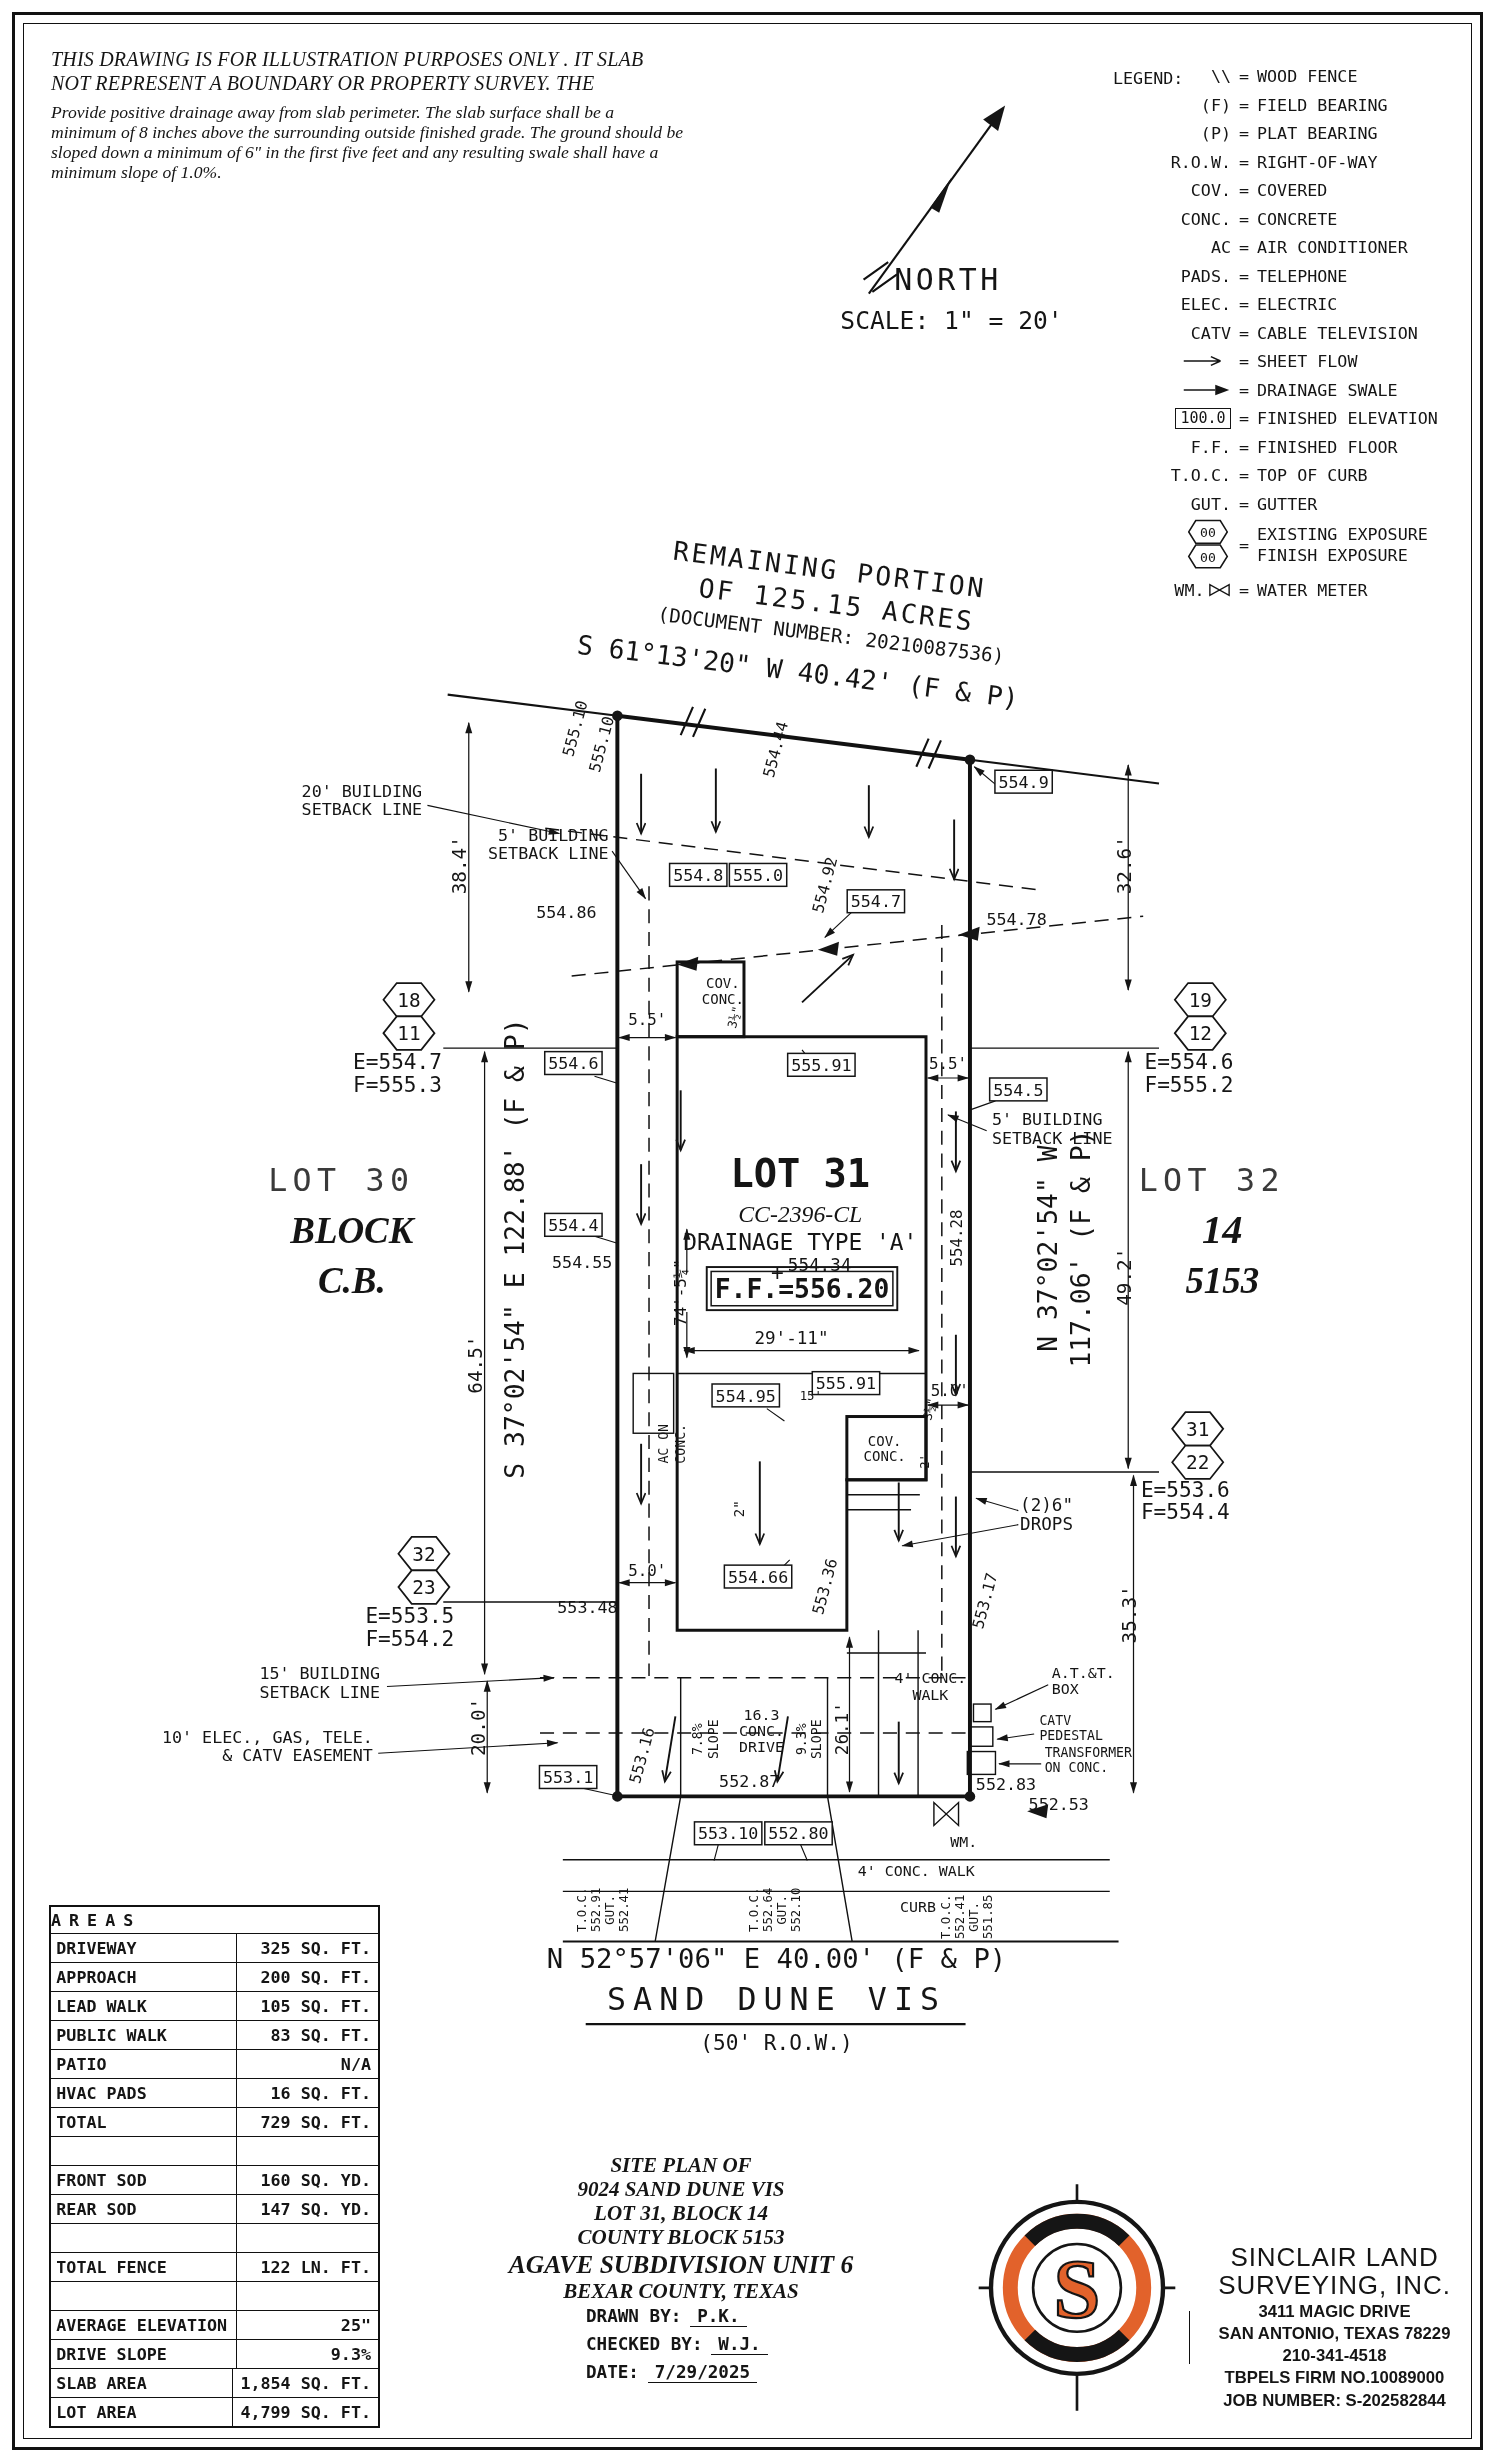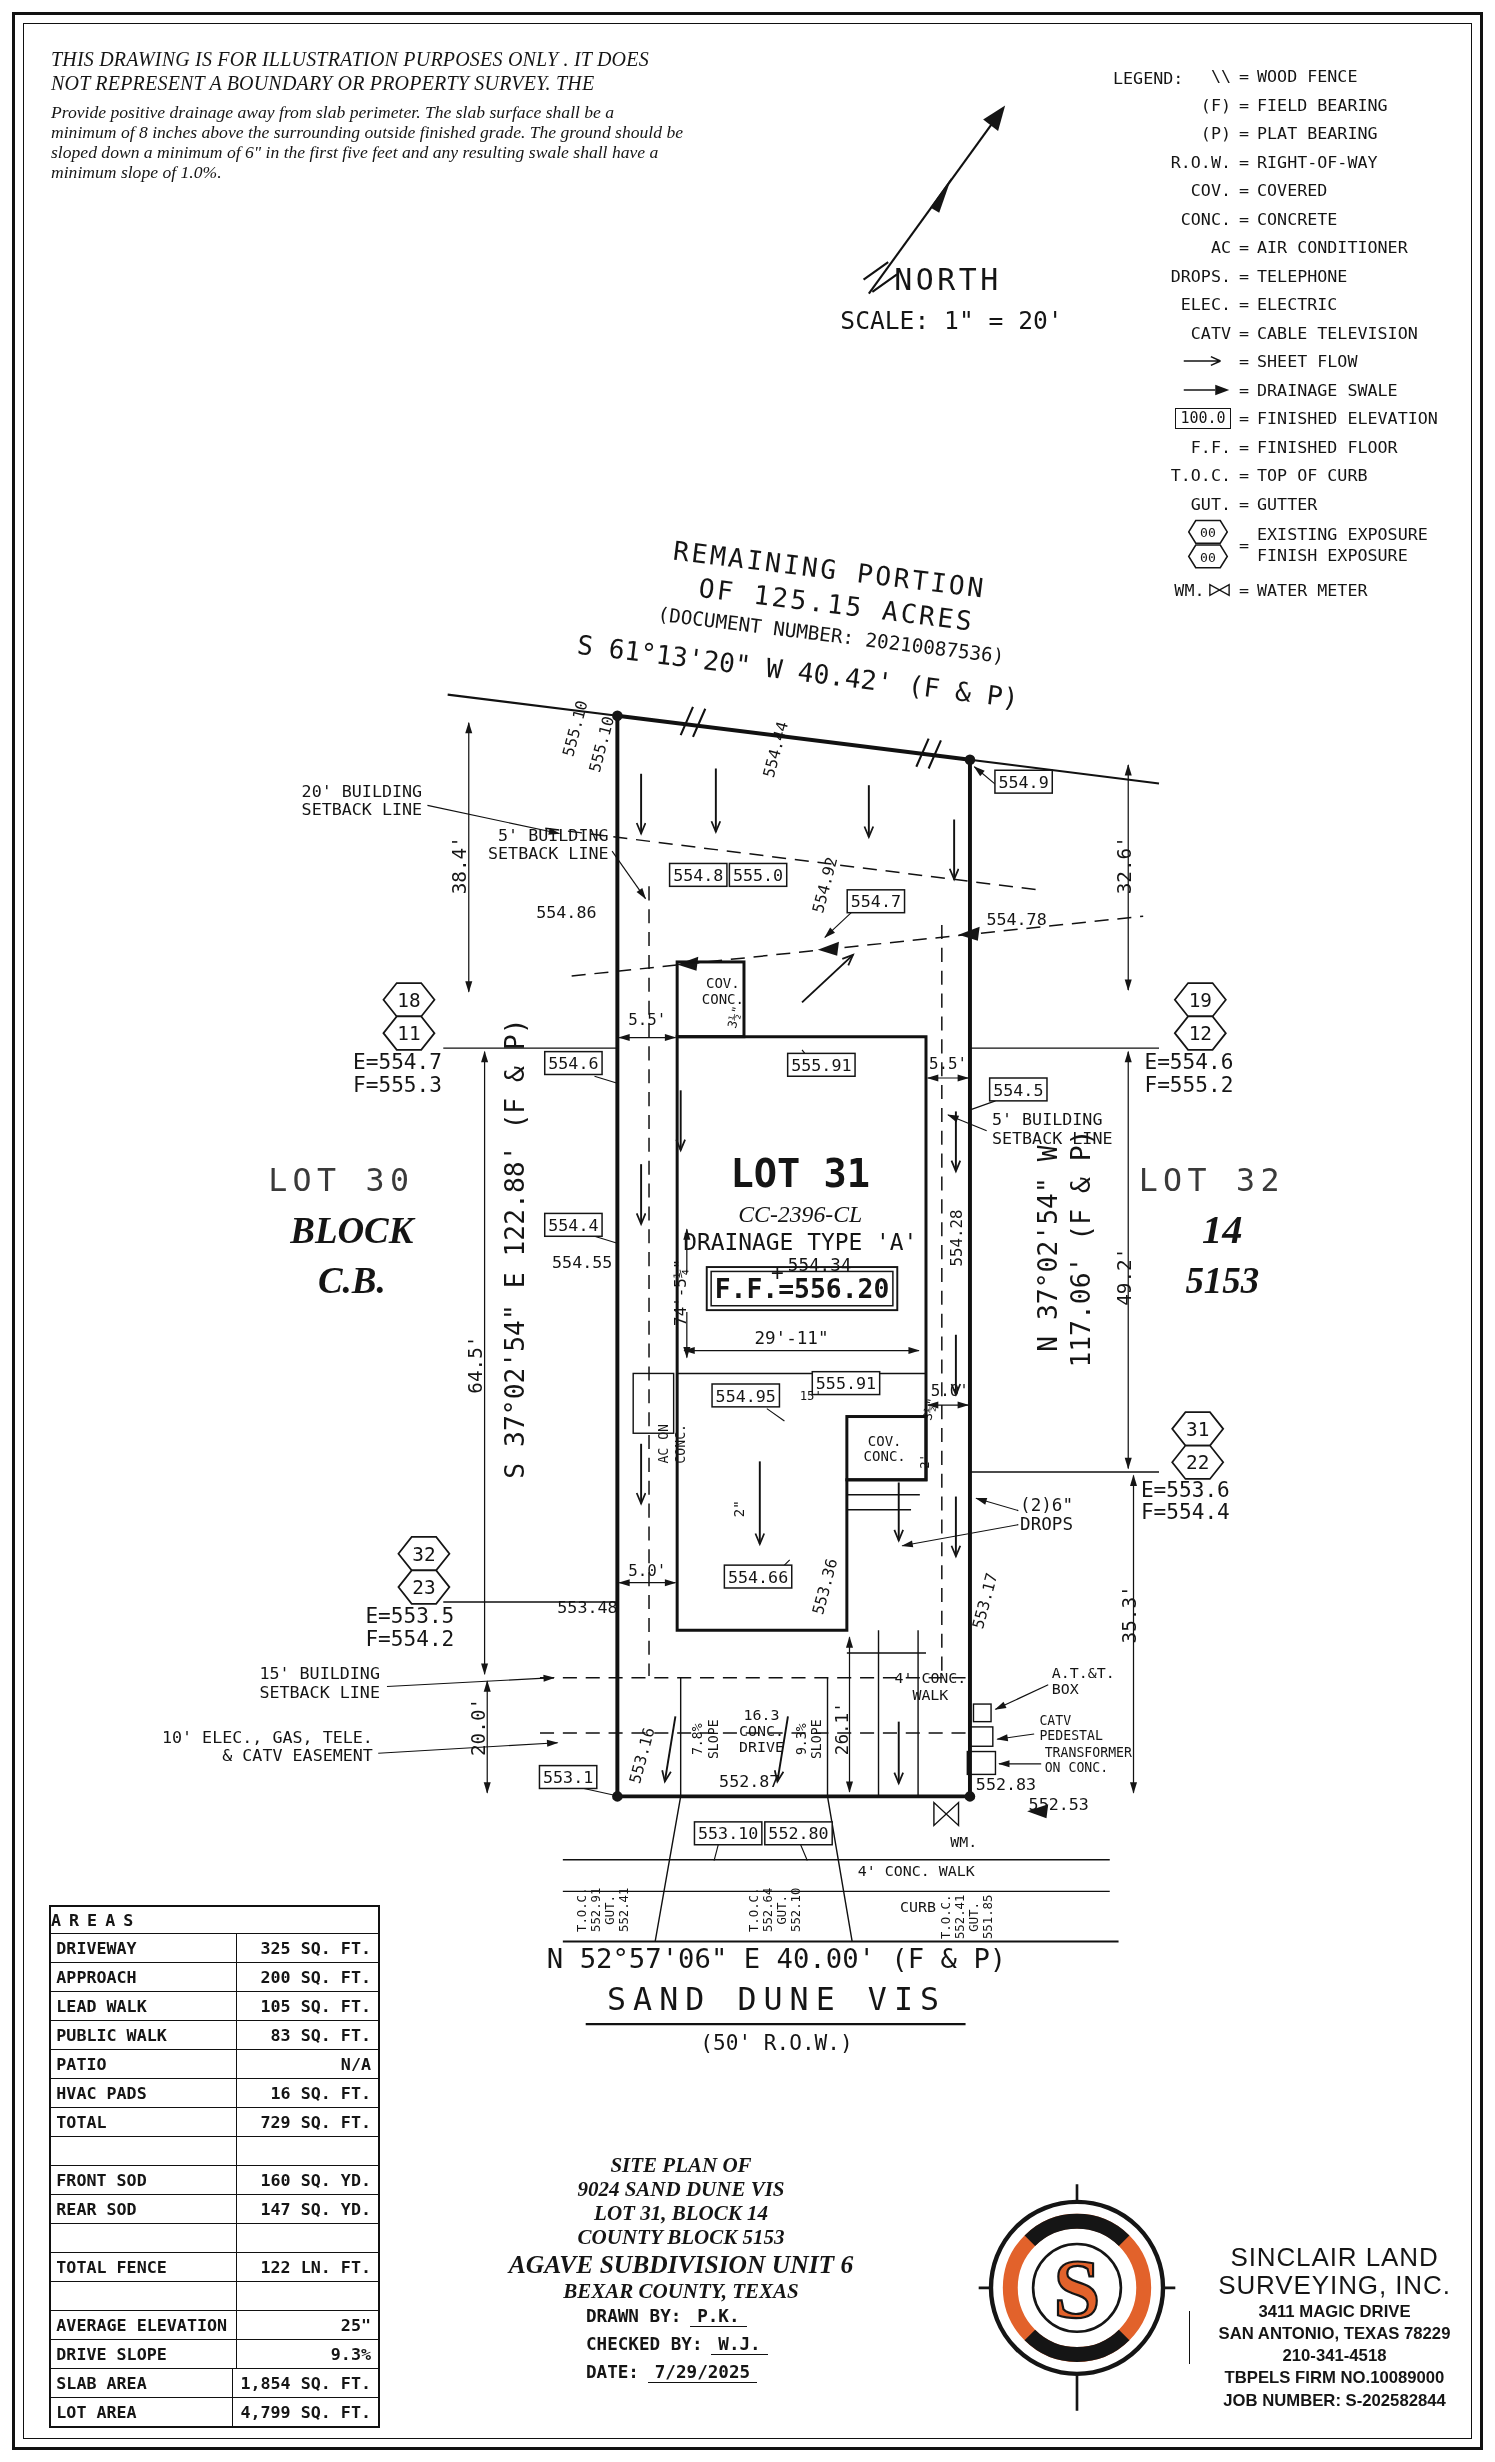--- a/index.html
+++ b/index.html
@@ -616,21 +616,21 @@
         <text x="1112" y="2180" font-size="14" text-anchor="middle" fill="#151515" font-family="&quot;DejaVu Sans Mono&quot;, monospace" transform="rotate(-90 1112 2180)">GUT.</text>
       </g>
       <g>
         <text x="1128" y="2180" font-size="14" text-anchor="middle" fill="#151515" font-family="&quot;DejaVu Sans Mono&quot;, monospace" transform="rotate(-90 1128 2180)">551.85</text>
       </g>
     </g>
 </svg>
 
 <div class="disclaimer">
   <div class="p1">
-    <div>THIS DRAWING IS FOR ILLUSTRATION PURPOSES ONLY . IT DOES</div>
+    <div>THIS DRAWING IS FOR ILLUSTRATION PURPOSES ONLY . IT SLAB</div>
     <div>NOT REPRESENT A BOUNDARY OR PROPERTY SURVEY. THE</div>
   </div>
   <div class="p2">
     <div>Provide positive drainage away from slab perimeter. The slab surface shall be a</div>
     <div>minimum of 8 inches above the surrounding outside finished grade. The ground should be</div>
     <div>sloped down a minimum of 6" in the first five feet and any resulting swale shall have a</div>
     <div>minimum slope of 1.0%.</div>
   </div>
 </div>
 
@@ -666,21 +666,21 @@
       <span class="leg-sym">CONC.</span>
       <span class="leg-eq">=</span>
       <span class="leg-label">CONCRETE</span>
     </div>
     <div class="leg-row">
       <span class="leg-sym">AC</span>
       <span class="leg-eq">=</span>
       <span class="leg-label">AIR CONDITIONER</span>
     </div>
     <div class="leg-row">
-      <span class="leg-sym">DROPS.</span>
+      <span class="leg-sym">PADS.</span>
       <span class="leg-eq">=</span>
       <span class="leg-label">TELEPHONE</span>
     </div>
     <div class="leg-row">
       <span class="leg-sym">ELEC.</span>
       <span class="leg-eq">=</span>
       <span class="leg-label">ELECTRIC</span>
     </div>
     <div class="leg-row">
       <span class="leg-sym">CATV</span>

